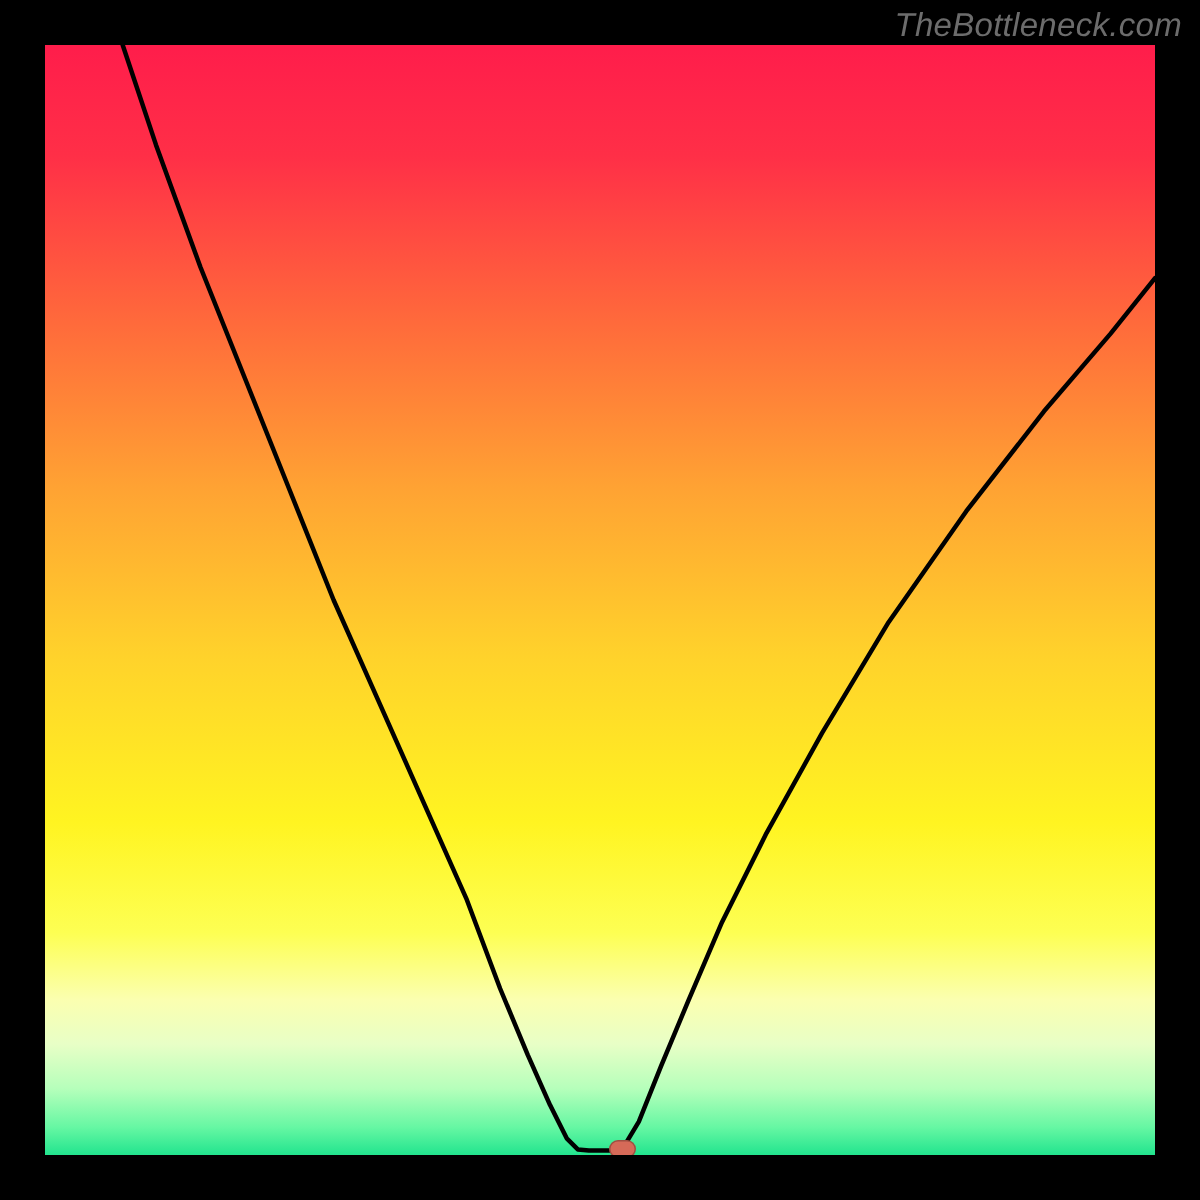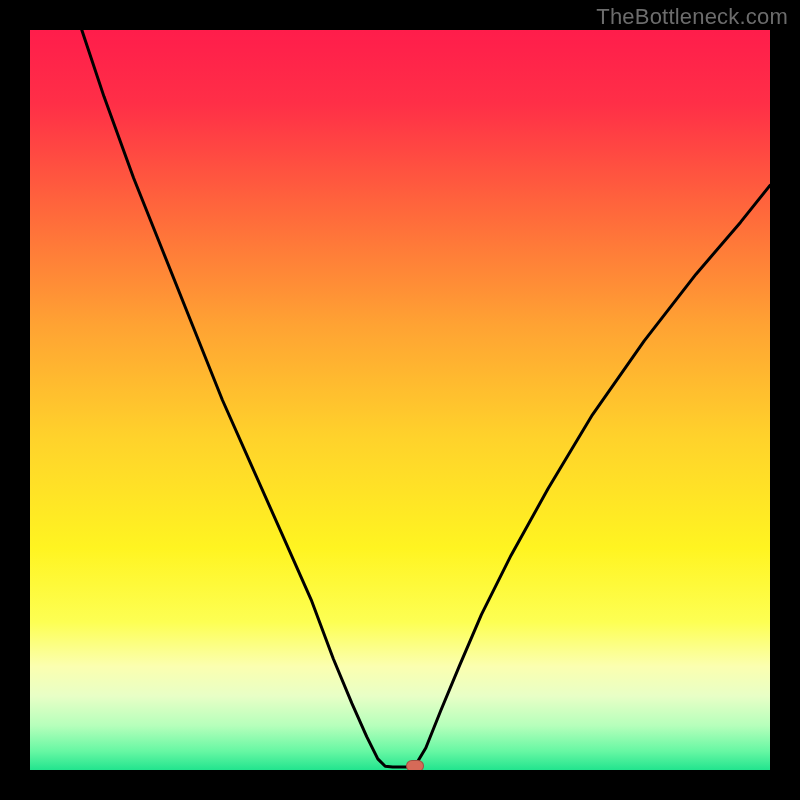--- a/index.html
+++ b/index.html
@@ -20,20 +20,21 @@
   .watermark {
     position: absolute;
     top: 4px;
     right: 12px;
     color: #6c6c6c;
     font-size: 22px;
     font-weight: 500;
     letter-spacing: 0.2px;
     z-index: 20;
     user-select: none;
+    font-style: italic;
   }
   .plot-area {
     position: absolute;
     left: 30px;
     top: 30px;
     width: 740px;
     height: 740px;
     overflow: hidden;
   }
   .gradient {

